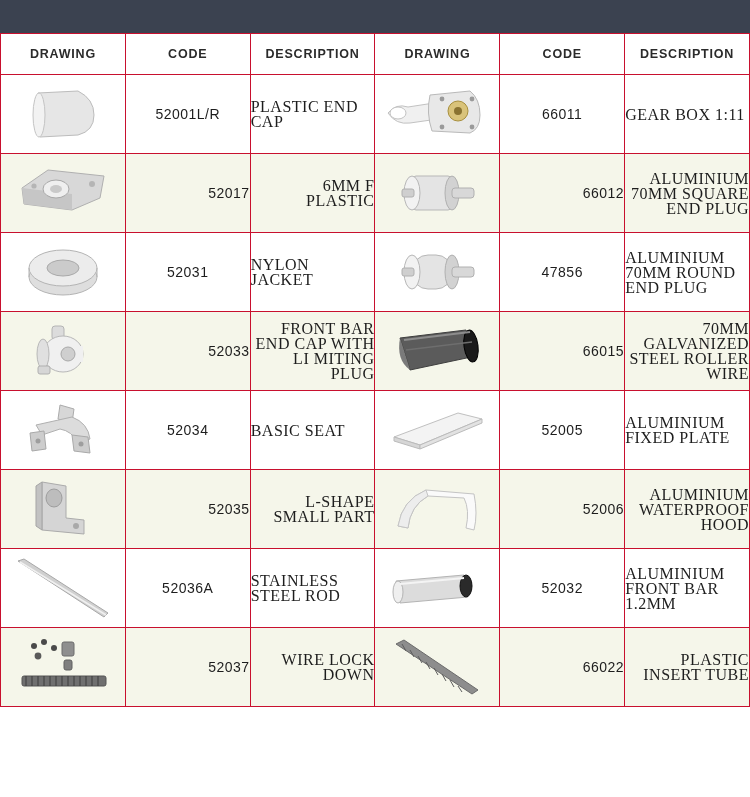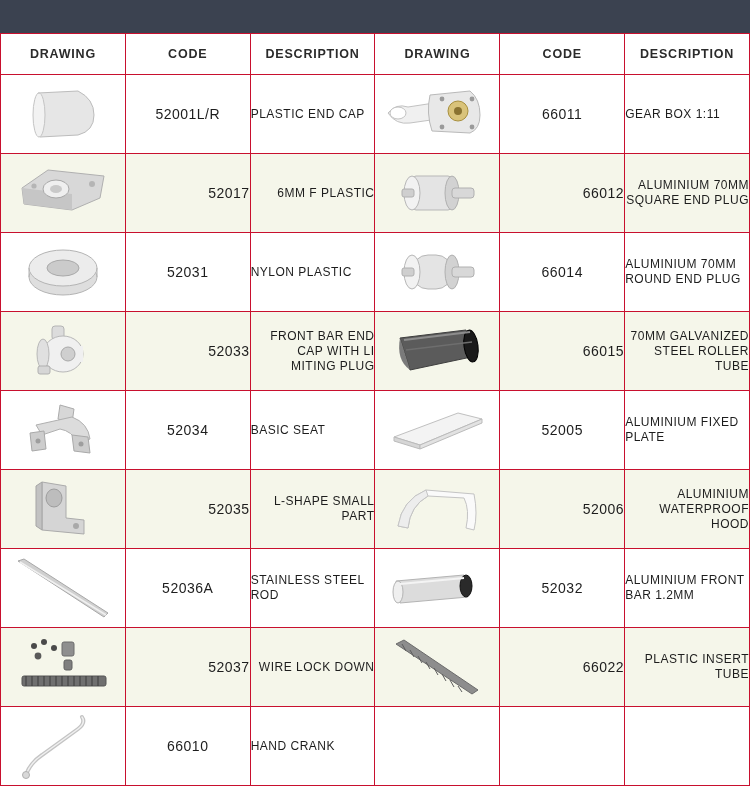--- a/index.html
+++ b/index.html
@@ -58,26 +58,27 @@
     width: 90px;
     text-align: center;
     vertical-align: middle;
     font-size: 14px;
     color: #1d1d1d;
     letter-spacing: 0.5px;
   }
   td.desc {
     width: 165px;
     vertical-align: middle;
-    font-size: 12px;
+    font-size: 16px;
     color: #1d1d1d;
     letter-spacing: 0.5px;
     line-height: 15px;
     padding-left: 12px;
     padding-right: 6px;
+    font-family: Liberation Serif, serif;
   }
   .drawing-wrap {
     width: 110px;
     height: 70px;
     margin: 0 auto;
     position: relative;
   }
   .drawing-wrap svg { display: block; }
 </style>
 </head>
@@ -166,33 +167,33 @@
           <div class="drawing-wrap">
             <svg width="110" height="70" viewBox="0 0 110 70">
               <ellipse cx="55" cy="40" rx="34" ry="18" fill="#dedede" stroke="#b4b4b4"></ellipse>
               <ellipse cx="55" cy="31" rx="34" ry="18" fill="#ececec" stroke="#b4b4b4"></ellipse>
               <ellipse cx="55" cy="31" rx="16" ry="8" fill="#cbcbcb" stroke="#a9a9a9"></ellipse>
               <path d="M21 31 L21 40 M89 31 L89 40" stroke="#b4b4b4" stroke-width="1" fill="none"></path>
             </svg>
           </div>
         </td>
         <td class="code">52031</td>
-        <td class="desc">NYLON PLASTIC</td>
+        <td class="desc">NYLON JACKET</td>
         <td class="drawing">
           <div class="drawing-wrap">
             <svg width="110" height="70" viewBox="0 0 110 70">
               <rect x="30" y="18" width="40" height="34" rx="16" fill="#e4e4e4" stroke="#b7b7b7"></rect>
               <ellipse cx="30" cy="35" rx="8" ry="17" fill="#f2f2f2" stroke="#b7b7b7"></ellipse>
               <ellipse cx="70" cy="35" rx="7" ry="17" fill="#d2d2d2" stroke="#b0b0b0"></ellipse>
               <rect x="70" y="30" width="22" height="10" rx="3" fill="#d8d8d8" stroke="#b0b0b0"></rect>
               <rect x="20" y="31" width="12" height="8" rx="2" fill="#cfcfcf" stroke="#b0b0b0"></rect>
             </svg>
           </div>
         </td>
-        <td class="code">66014</td>
+        <td class="code">47856</td>
         <td class="desc">ALUMINIUM 70MM ROUND END PLUG</td>
       </tr>
 
       <tr class="even">
         <td class="drawing">
           <div class="drawing-wrap">
             <svg width="110" height="70" viewBox="0 0 110 70">
               <rect x="44" y="10" width="12" height="14" rx="3" fill="#dcdcdc" stroke="#b4b4b4"></rect>
               <ellipse cx="55" cy="38" rx="20" ry="18" fill="#f0f0f0" stroke="#b8b8b8"></ellipse>
               <rect x="35" y="30" width="40" height="16" fill="#f0f0f0" stroke="none"></rect>
@@ -209,21 +210,21 @@
             <svg width="110" height="70" viewBox="0 0 110 70">
               <path d="M18 22 L84 14 L94 40 L28 54 Z" fill="#5b5b5b" stroke="#3f3f3f"></path>
               <path d="M18 22 L28 54 Q14 44 18 22 Z" fill="#7a7a7a"></path>
               <ellipse cx="89" cy="30" rx="7" ry="16" transform="rotate(-8 89 30)" fill="#1a1a1a" stroke="#000"></ellipse>
               <path d="M22 24 L88 16" stroke="#8d8d8d" stroke-width="2" fill="none"></path>
               <path d="M24 34 L90 26" stroke="#6e6e6e" stroke-width="1.5" fill="none"></path>
             </svg>
           </div>
         </td>
         <td class="code">66015</td>
-        <td class="desc">70MM GALVANIZED STEEL ROLLER TUBE</td>
+        <td class="desc">70MM GALVANIZED STEEL ROLLER WIRE</td>
       </tr>
 
       <tr class="odd">
         <td class="drawing">
           <div class="drawing-wrap">
             <svg width="110" height="70" viewBox="0 0 110 70">
               <path d="M52 10 L66 14 L64 28 L50 24 Z" fill="#d7d7d7" stroke="#ababab"></path>
               <path d="M28 30 L64 22 Q80 28 82 44 L70 48 Q64 36 52 34 L34 40 Z" fill="#dcdcdc" stroke="#b0b0b0"></path>
               <path d="M22 38 L36 36 L38 54 L24 56 Z" fill="#cdcdcd" stroke="#a9a9a9"></path>
               <path d="M64 40 L80 42 L82 58 L66 56 Z" fill="#cdcdcd" stroke="#a9a9a9"></path>
@@ -323,32 +324,16 @@
               <g stroke="#5d5d5d" stroke-width="1">
                 <path d="M20 12 L24 19 M28 18 L32 25 M36 24 L40 31 M44 30 L48 37 M52 36 L56 43 M60 42 L64 49 M68 48 L72 55 M76 54 L80 60"></path>
               </g>
             </svg>
           </div>
         </td>
         <td class="code">66022</td>
         <td class="desc">PLASTIC INSERT TUBE</td>
       </tr>
 
-      <tr class="odd">
-        <td class="drawing">
-          <div class="drawing-wrap">
-            <svg width="110" height="70" viewBox="0 0 110 70">
-              <path d="M74 6 Q78 12 70 18 L34 44 Q22 52 18 64" stroke="#c4c4c4" stroke-width="4" fill="none" stroke-linecap="round"></path>
-              <path d="M74 6 Q78 12 70 18 L34 44 Q22 52 18 64" stroke="#f0f0f0" stroke-width="1.5" fill="none" stroke-linecap="round"></path>
-              <circle cx="18" cy="64" r="3.5" fill="#d8d8d8" stroke="#b0b0b0"></circle>
-            </svg>
-          </div>
-        </td>
-        <td class="code">66010</td>
-        <td class="desc">HAND CRANK</td>
-        <td class="drawing"></td>
-        <td class="code"></td>
-        <td class="desc"></td>
-      </tr>
 
     </tbody>
   </table>
 </div>
 
 </body></html>

